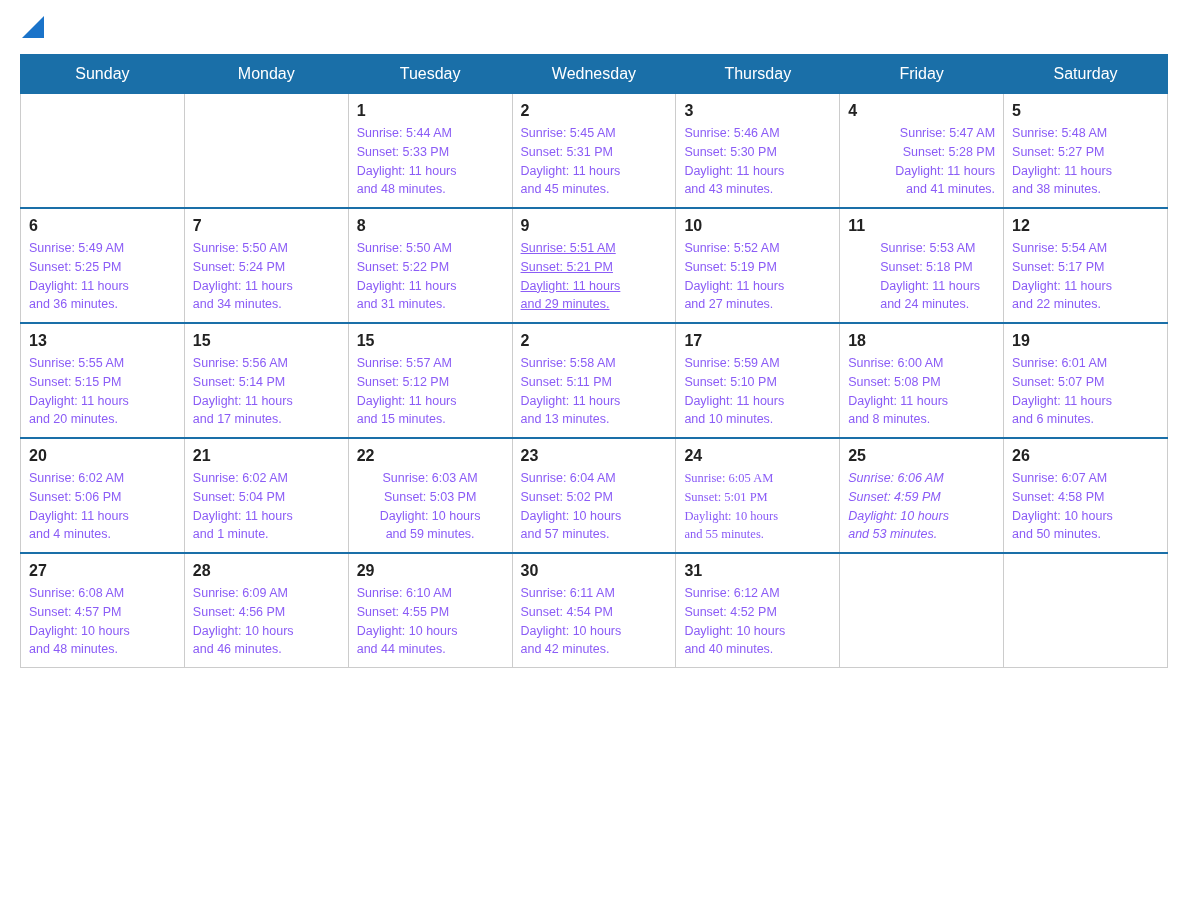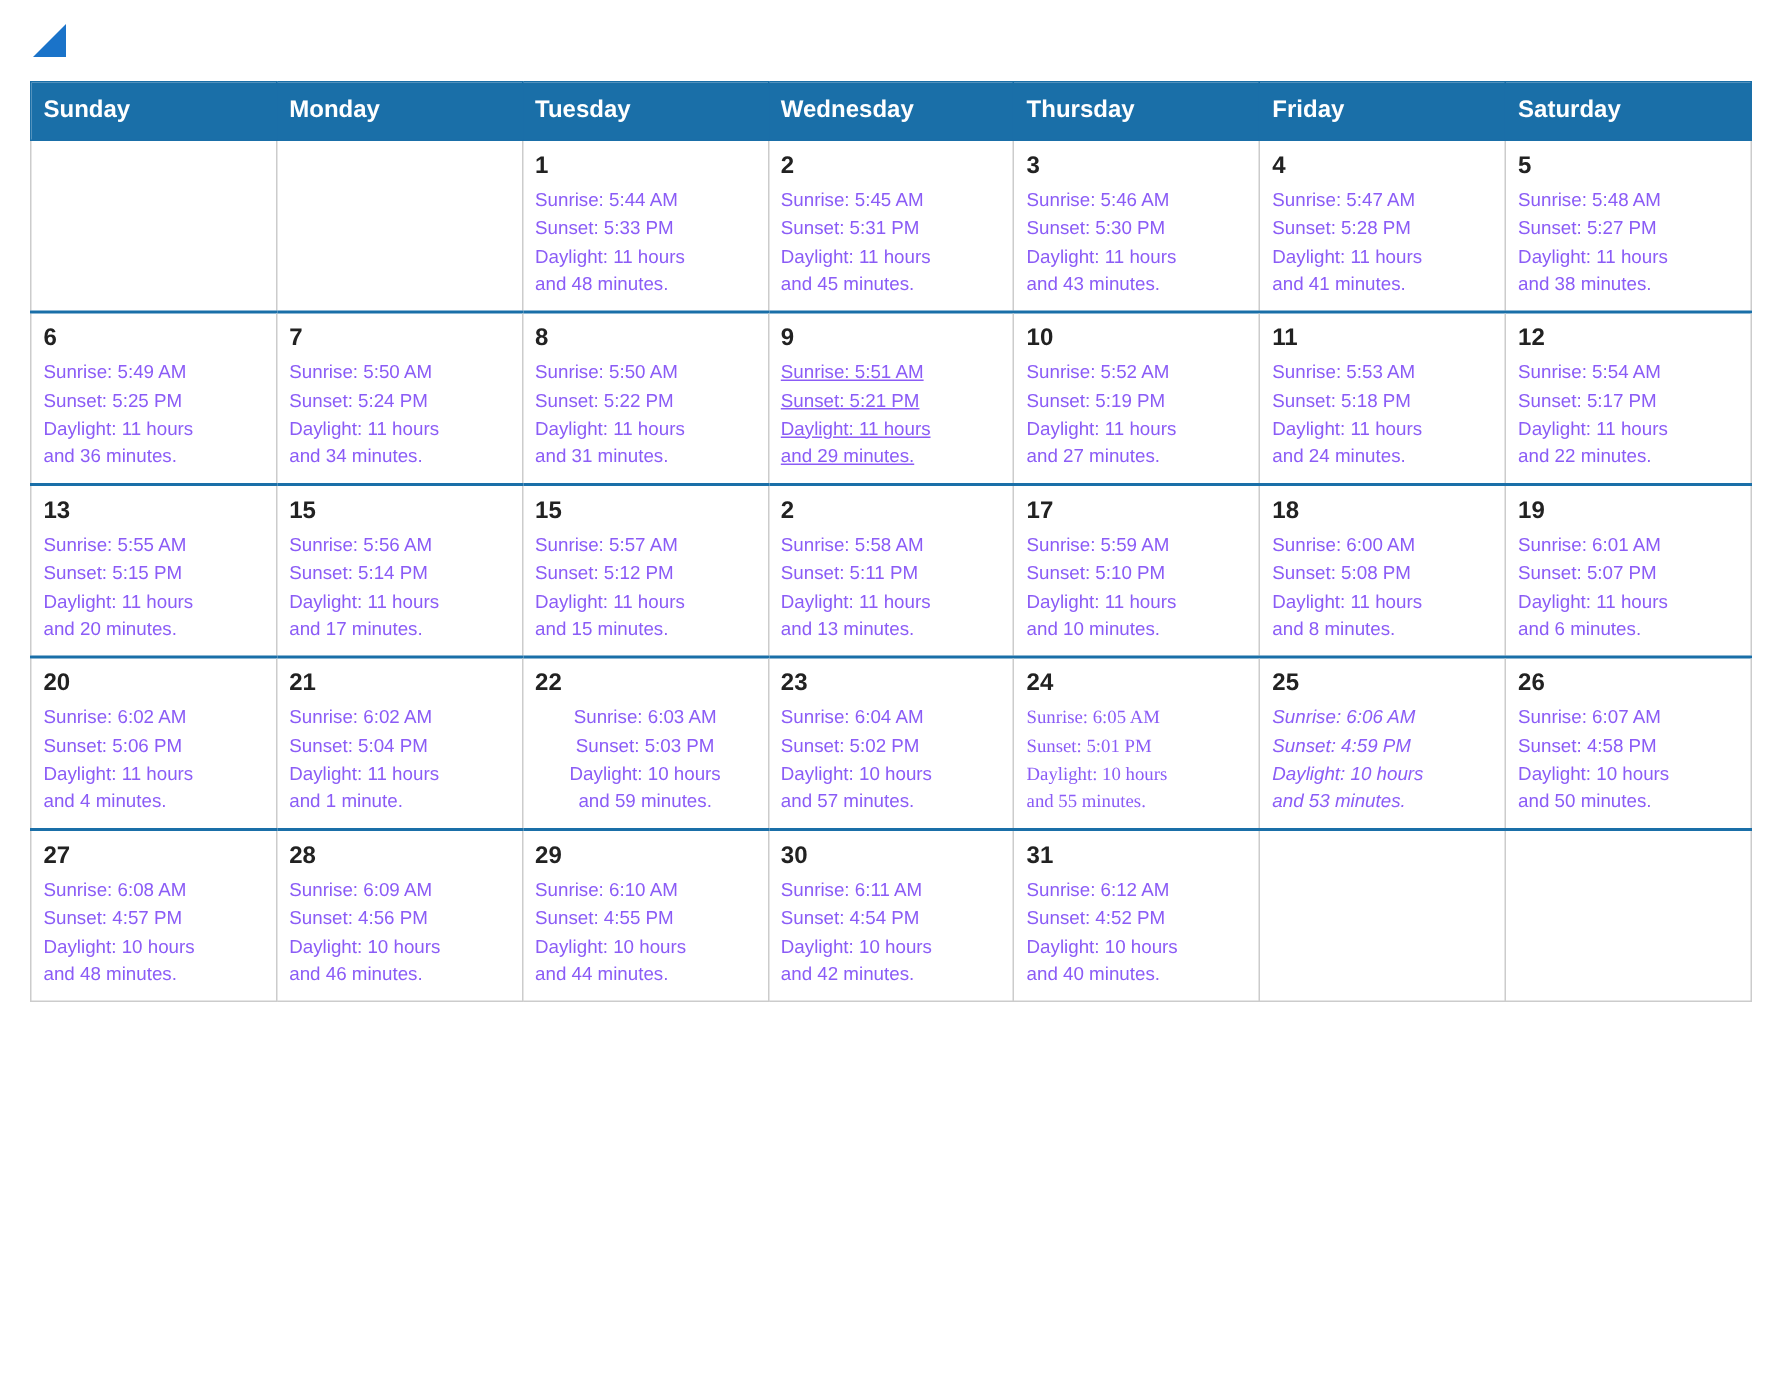--- a/index.html
+++ b/index.html
@@ -48,22 +48,22 @@
     table {
       width: 100%;
       border-collapse: collapse;
       table-layout: fixed;
     }
     thead tr th {
       background-color: #1a6fa8;
       color: #fff;
       padding: 10px 8px;
       font-size: 16px;
-      font-weight: bold;
-      text-align: left;
+      font-weight: normal;
+      text-align: center;
       border: 1px solid #1a6fa8;
     }
     tbody tr td {
       border: 1px solid #ccc;
       padding: 8px;
       vertical-align: top;
       font-size: 13px;
       color: #333;
       height: 110px;
     }
@@ -145,21 +145,21 @@
         </td>
         <td>
           <span class="day-number">3</span>
           <div class="day-info" style="white-space: pre-line;">Sunrise: 5:46 AM
 Sunset: 5:30 PM
 Daylight: 11 hours
 and 43 minutes.</div>
         </td>
         <td>
           <span class="day-number">4</span>
-          <div class="day-info" style="white-space: pre-line;">Sunrise: 5:47 AM
+          <div class="day-info" style="white-space: pre-line; text-align: right;">Sunrise: 5:47 AM
 Sunset: 5:28 PM
 Daylight: 11 hours
 and 41 minutes.</div>
         </td>
         <td>
           <span class="day-number">5</span>
           <div class="day-info" style="white-space: pre-line;">Sunrise: 5:48 AM
 Sunset: 5:27 PM
 Daylight: 11 hours
 and 38 minutes.</div>
@@ -196,21 +196,21 @@
         </td>
         <td>
           <span class="day-number">10</span>
           <div class="day-info" style="white-space: pre-line;">Sunrise: 5:52 AM
 Sunset: 5:19 PM
 Daylight: 11 hours
 and 27 minutes.</div>
         </td>
         <td>
           <span class="day-number">11</span>
-          <div class="day-info" style="white-space: pre-line;">Sunrise: 5:53 AM
+          <div class="day-info" style="white-space: pre-line; margin-left: 32px;">Sunrise: 5:53 AM
 Sunset: 5:18 PM
 Daylight: 11 hours
 and 24 minutes.</div>
         </td>
         <td>
           <span class="day-number">12</span>
           <div class="day-info" style="white-space: pre-line;">Sunrise: 5:54 AM
 Sunset: 5:17 PM
 Daylight: 11 hours
 and 22 minutes.</div>

